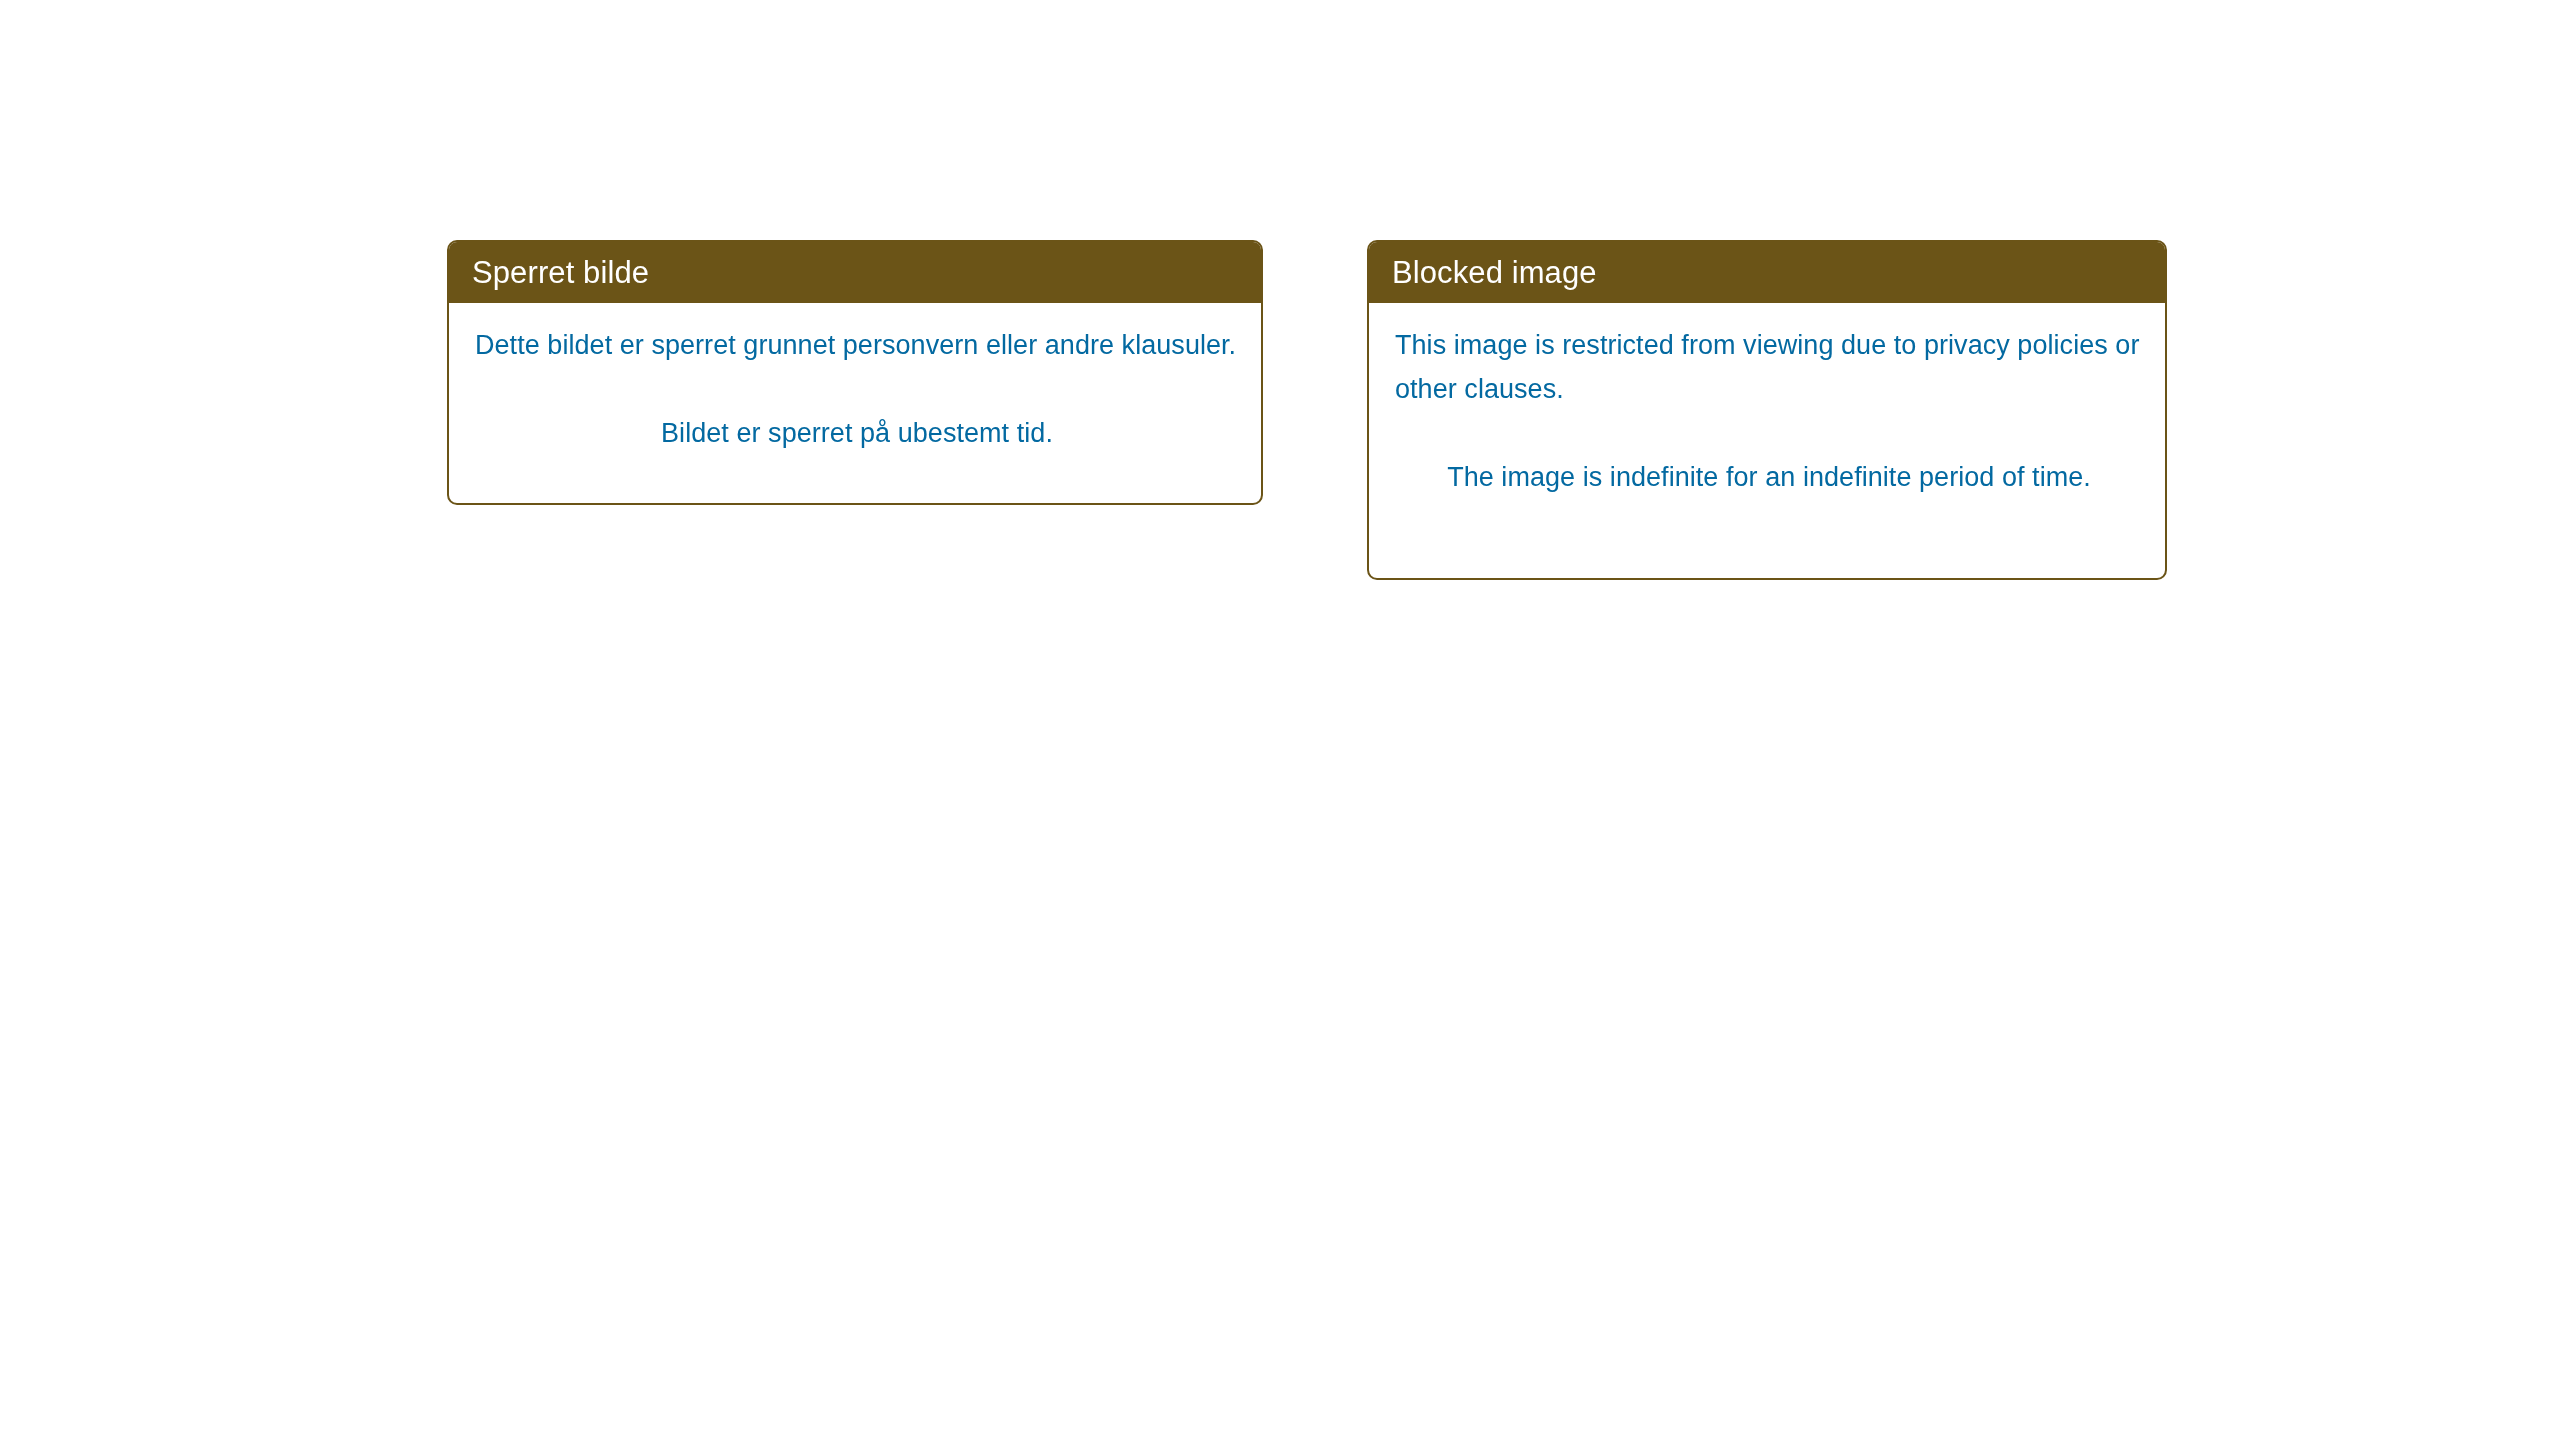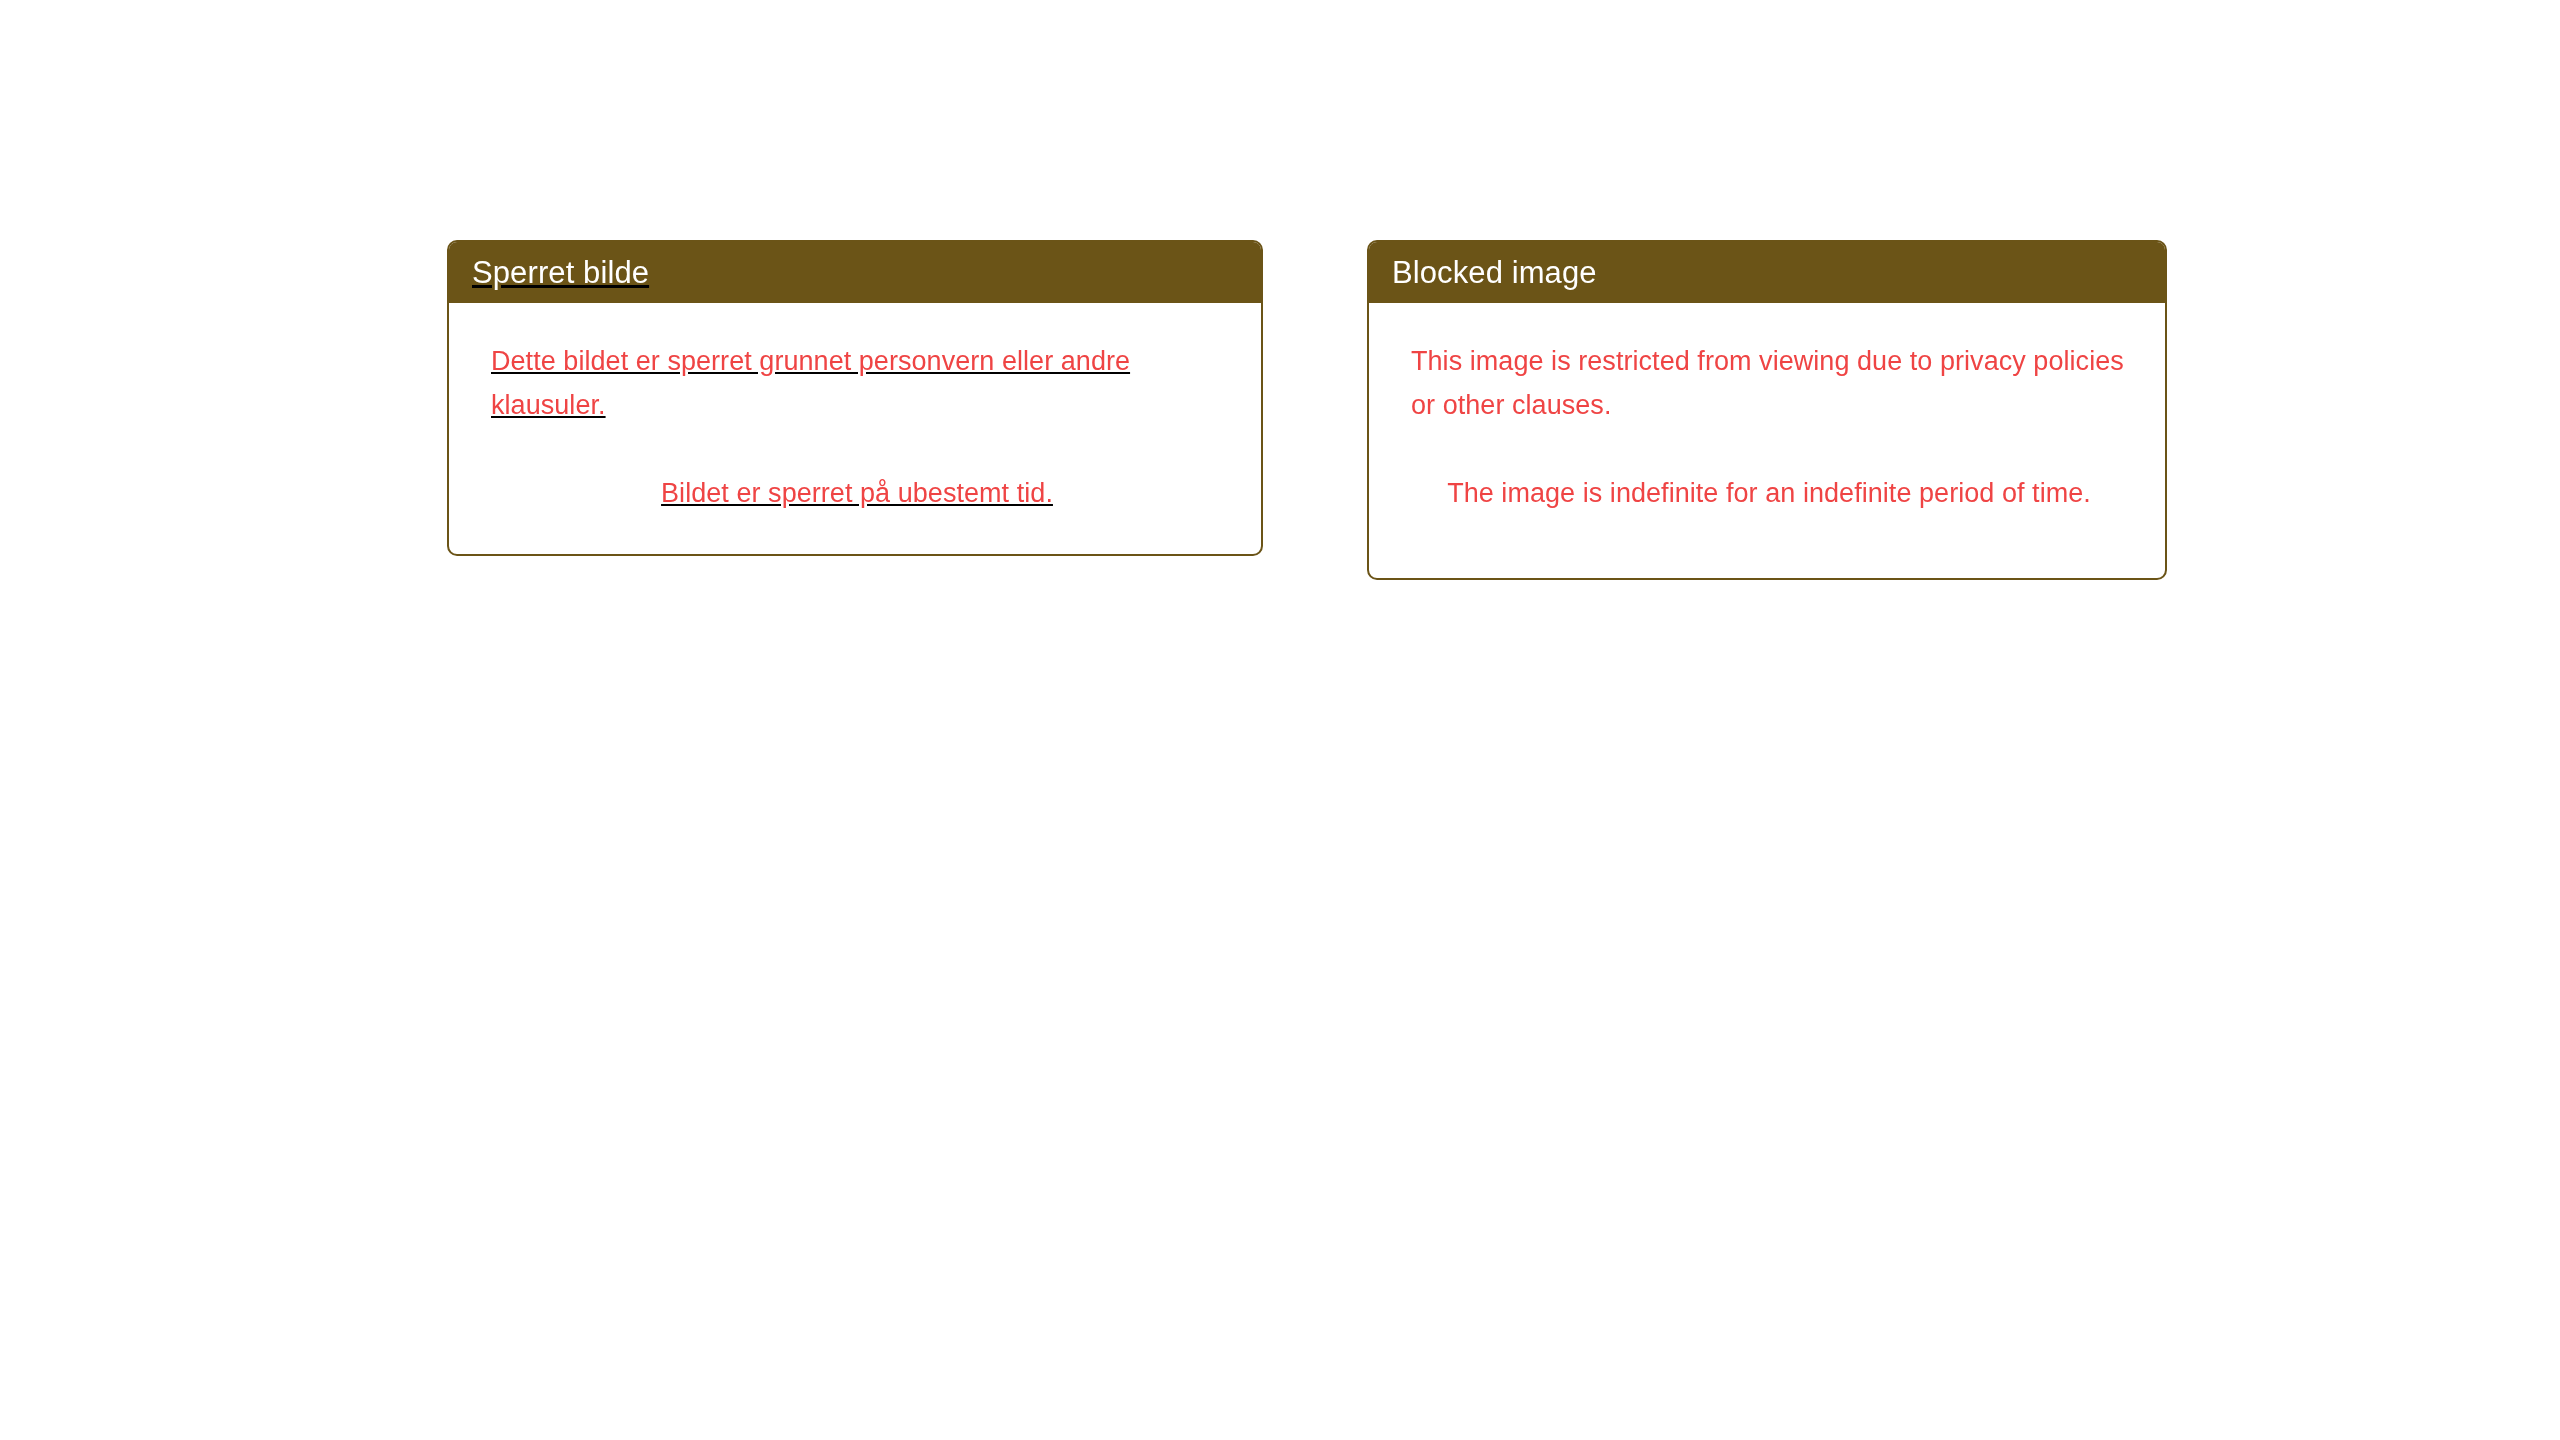--- a/index.html
+++ b/index.html
@@ -31,22 +31,21 @@
     border: 2px solid #6b5417;
     border-radius: 10px;
     overflow: hidden;
   }
 
   
   #card-no {
     left: 447px;
     top: 240px;
     width: 816px;
-    height: 316px;
-    text-decoration: underline;
+    height: 265px;
   }
   #card-en {
     left: 1367px;
     top: 240px;
     width: 800px;
     height: 340px;
   }
 
   .notice-header {
     box-sizing: border-box;
@@ -67,25 +66,25 @@
     white-space: nowrap;
   }
 
   .notice-body {
     box-sizing: border-box;
     padding: 20px 22px 0 26px;
     background: #ffffff;
   }
 
   .notice-paragraph {
-    color: #ef4444;
+    color: #0369a1;
     font-size: 27px;
     font-weight: 400;
     line-height: 44px;
-    margin: 16px;
+    margin: 0;
     letter-spacing: 0.05px;
   }
 
   .notice-paragraph + .notice-paragraph {
     margin-top: 44px;
     text-align: center;
   }
 </style>
 </head>
 <body>

